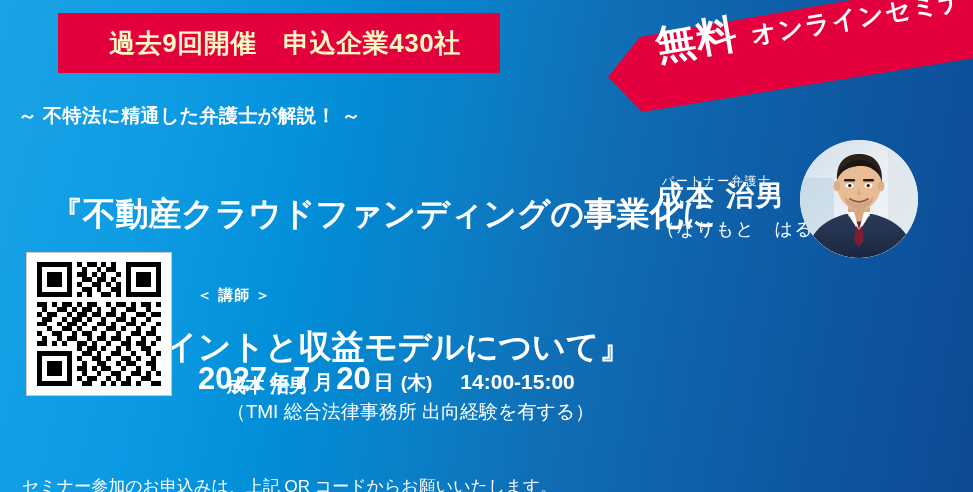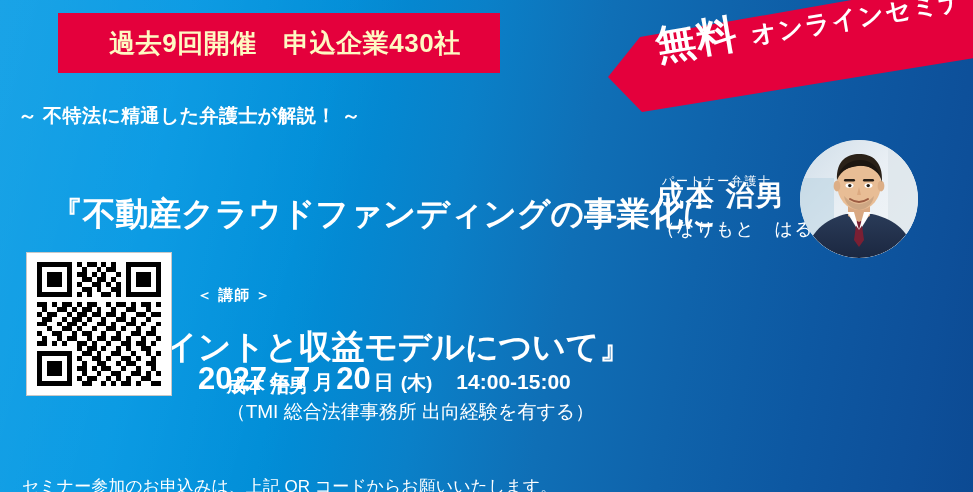--- a/index.html
+++ b/index.html
@@ -166,21 +166,21 @@
     left: 198px;
     top: 361px;
     color: #ffffff;
     white-space: pre;
     display: flex;
     align-items: baseline;
   }
   .date-big { font-size: 31px; font-weight: bold; letter-spacing: 0px; }
   .date-unit { font-size: 20px; font-weight: bold; padding: 0 3px; }
   .date-dow { font-size: 19px; font-weight: bold; padding-left: 4px; }
-  .date-time { font-size: 21px; font-weight: bold; padding-left: 24px; }
+  .date-time { font-size: 21px; font-weight: bold; padding-left: 8px; margin-left: 20px; }
 
   
   .footnotes {
     position: absolute;
     left: 22px;
     top: 422px;
     color: #ffffff;
     font-size: 17px;
     line-height: 1.52;
     white-space: pre;

